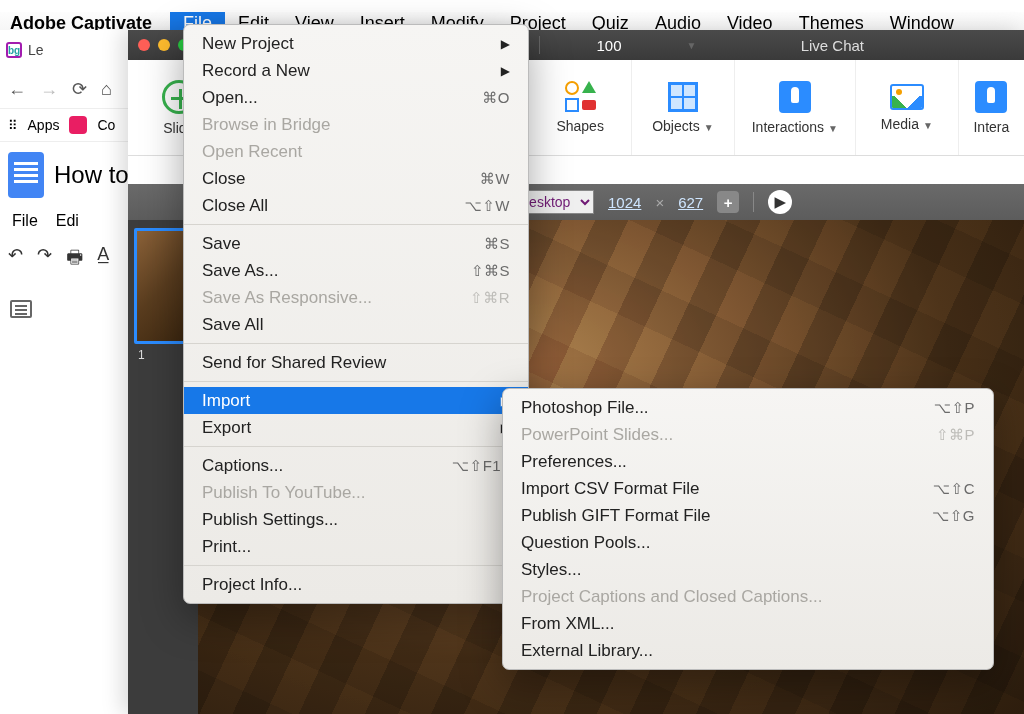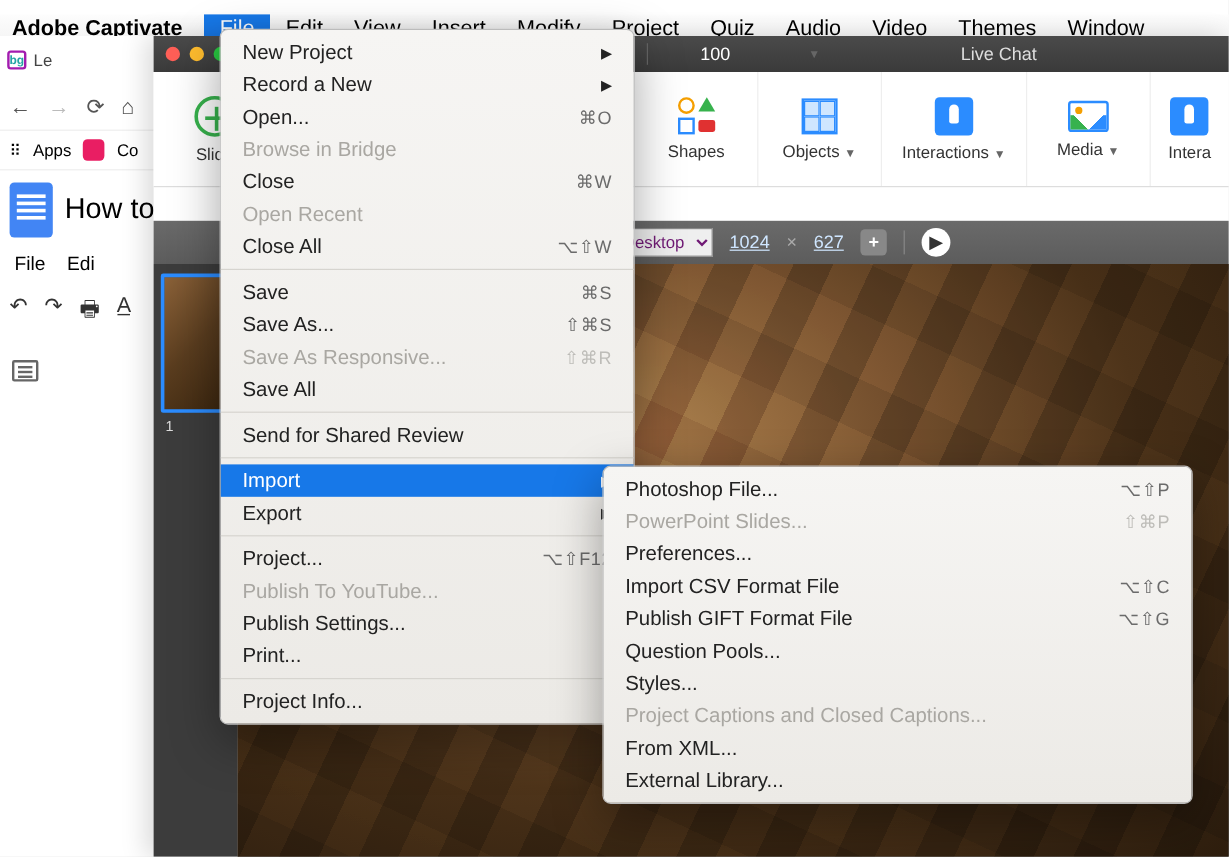--- a/index.html
+++ b/index.html
@@ -30,21 +30,21 @@
 .outline-icon { width:22px; height:18px; border:2px solid #666; border-radius:2px; position:relative; margin:16px 10px; }
 .outline-icon:before{content:"";position:absolute;left:3px;top:3px;right:3px;height:2px;background:#666;box-shadow:0 4px 0 #666,0 8px 0 #666;}
 
 
 .capwin { position:absolute; top:30px; left:128px; right:0; bottom:0; background:#fff; box-shadow:-6px 0 20px rgba(0,0,0,.15); }
 .titlebar { height:30px; background:linear-gradient(#4a4a4a,#3a3a3a); display:flex; align-items:center; gap:8px; padding:0 10px; color:#ddd; font-size:15px; position:relative; }
 .tl-dot { width:12px; height:12px; border-radius:50%; }
 .tl-dot.r{background:#ff5f57}.tl-dot.y{background:#febc2e}.tl-dot.g{background:#28c840}
 .titlebar .pgsep{color:#888;margin:0 12px}
 .titlebar .pgbox{width:100px;display:flex;align-items:center;justify-content:space-between;color:#fff}
-.titlebar .zoom{margin-left:24px;gap:24px;}
+.titlebar .zoom{margin-left:37px;gap:24px;}
 .titlebar .live{position:absolute;right:160px}
 .ribbon { height:96px; display:flex; border-bottom:1px solid #ddd; background:#fff; }
 .ribbon .grp { width:110px; display:flex; flex-direction:column; align-items:center; justify-content:center; gap:6px; border-right:1px solid #eee; font-size:14px; color:#333; }
 .ribbon .grp .ic { font-size:30px; color:#2b8cff; }
 .grp.slides .ic{width:34px;height:34px;border:3px solid #37b24d;border-radius:50%;position:relative}
 .grp.slides .ic:before,.grp.slides .ic:after{content:"";position:absolute;background:#37b24d}
 .grp.slides .ic:before{left:14px;top:6px;width:3px;height:20px}
 .grp.slides .ic:after{top:14px;left:6px;height:3px;width:20px}
 .shapesic{display:grid;grid-template-columns:14px 14px;gap:3px}
 .shapesic span{width:14px;height:14px}
@@ -240,26 +240,26 @@
       <span>Record a New</span>
       <span class="arrow">▶</span>
     </div>
     <div class="row">
       <span>Open...</span>
       <span class="sc">⌘O</span>
     </div>
     <div class="row disabled">
       <span>Browse in Bridge</span>
     </div>
+    <div class="row disabled">
+      <span>Open Recent</span>
+    </div>
     <div class="row">
       <span>Close</span>
       <span class="sc">⌘W</span>
-    </div>
-    <div class="row disabled">
-      <span>Open Recent</span>
     </div>
     <div class="row">
       <span>Close All</span>
       <span class="sc">⌥⇧W</span>
     </div>
     <hr>
     <div class="row">
       <span>Save</span>
       <span class="sc">⌘S</span>
     </div>
@@ -282,21 +282,21 @@
     <div class="row hl">
       <span>Import</span>
       <span class="arrow">▶</span>
     </div>
     <div class="row">
       <span>Export</span>
       <span class="arrow">▶</span>
     </div>
     <hr>
     <div class="row">
-      <span>Project...</span>
+      <span>Captions...</span>
       <span class="sc">⌥⇧F12</span>
     </div>
     <div class="row disabled">
       <span>Publish To YouTube...</span>
     </div>
     <div class="row">
       <span>Publish Settings...</span>
     </div>
     <div class="row">
       <span>Print...</span>

